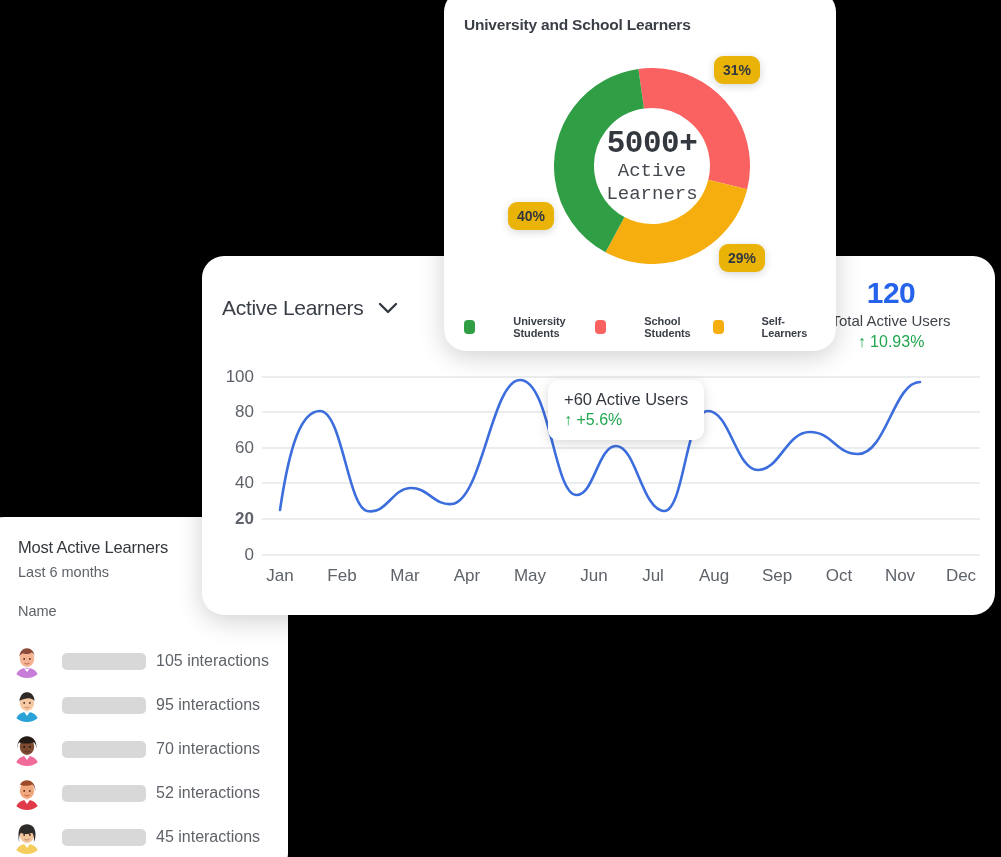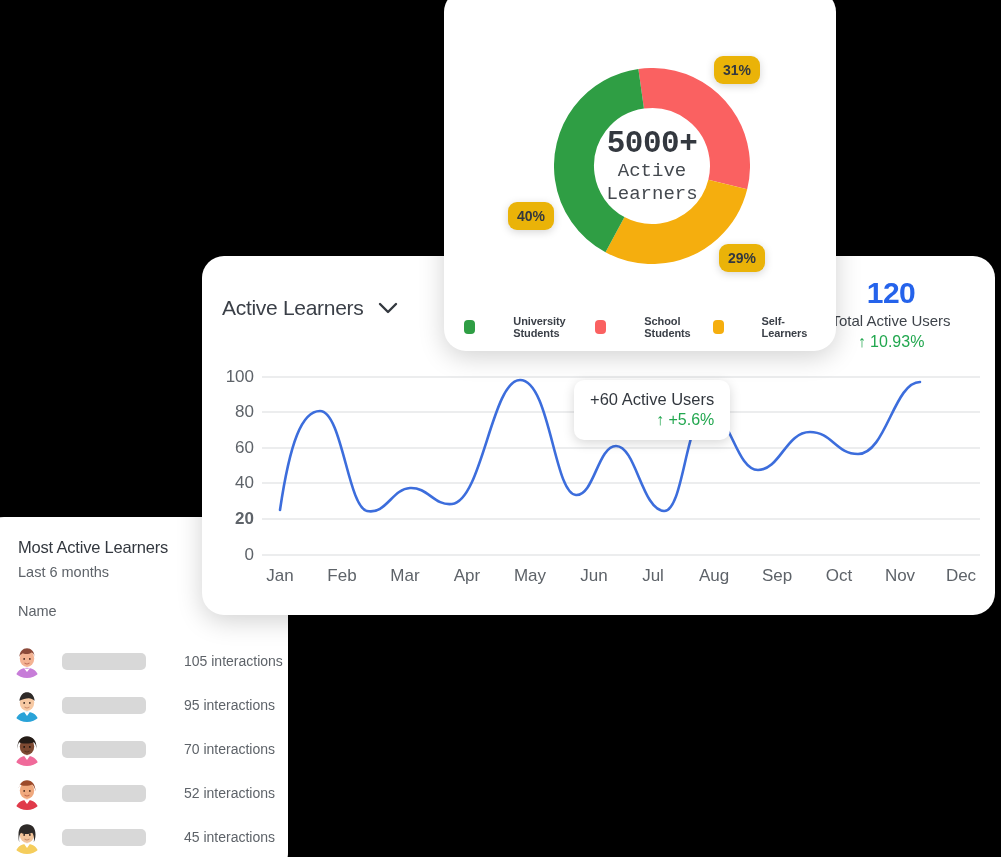--- a/index.html
+++ b/index.html
@@ -80,24 +80,24 @@
   .ylabel {
     position: absolute; right: 0; width: 44px; text-align: right;
     font-size: 17px; color: #5e6369; transform: translateY(-50%);
   }
   .xlabel {
     position: absolute; top: 310px; width: 60px; text-align: center;
     font-size: 17px; color: #5e6369;
   }
 
   #tooltip {
-    position: absolute; left: 372px; top: 124px;
+    position: absolute; left: 346px; top: 124px;
     background: #ffffff; border-radius: 10px;
     box-shadow: 0 3px 12px rgba(0,0,0,0.16);
-    padding: 10px 16px 11px; text-align: right;
+    padding: 10px 16px 11px; text-align: left;
   }
   #tip-main { font-size: 16.5px; color: #33383f; white-space: nowrap; }
   #tip-delta { font-size: 16px; color: #22a74f; margin-top: 2px; }
 
   
   #learners-card {
     left: -18px; top: 517px; width: 306px; height: 358px;
     border-radius: 22px;
   }
   #learners-title { position: absolute; left: 36px; top: 21px; font-size: 16.5px; font-weight: normal; color: #33383f; letter-spacing: -0.2px; }
@@ -106,21 +106,21 @@
 
   .learner-row {
     position: absolute; left: 28px; width: 268px; height: 44px;
     display: flex; align-items: center;
   }
   .avatar { width: 34px; height: 34px; border-radius: 50%; flex: 0 0 34px; display: block; }
   .name-bar {
     width: 84px; height: 17px; border-radius: 5px;
     background: #d8d8d8; margin-left: 18px; flex: 0 0 84px;
   }
-  .interactions { margin-left: 38px; font-size: 14px; color: #5e6369; white-space: nowrap; }
+  .interactions { margin-left: 10px; font-size: 16px; color: #5e6369; white-space: nowrap; }
 </style>
 </head>
 <body>
 
 <div id="stage">
 
   <div class="card" id="learners-card">
     <div id="learners-title">Most Active Learners</div>
     <div id="learners-sub">Last 6 months</div>
     <div id="learners-col">Name</div>
@@ -266,20 +266,21 @@
       <div class="xlabel" style="left:729px">Dec</div>
 
       <div id="tooltip">
         <div id="tip-main">+60 Active Users</div>
         <div id="tip-delta">↑ +5.6%</div>
       </div>
     </div>
   </div>
 
   <div class="card" id="donut-card">
+    <div id="donut-title">University and School Learners</div>
 
     <div id="donut-wrap">
       <svg id="donut-svg" width="196" height="196" viewBox="0 0 196 196">
 
         <g transform="rotate(-98 98 98)" fill="none" stroke-width="40">
 
           <circle cx="98" cy="98" r="78" stroke="#fa6161" stroke-dasharray="151.93 338.16" stroke-dashoffset="0"></circle>
 
           <circle cx="98" cy="98" r="78" stroke="#f5ae0e" stroke-dasharray="142.13 347.96" stroke-dashoffset="-151.93"></circle>
 

